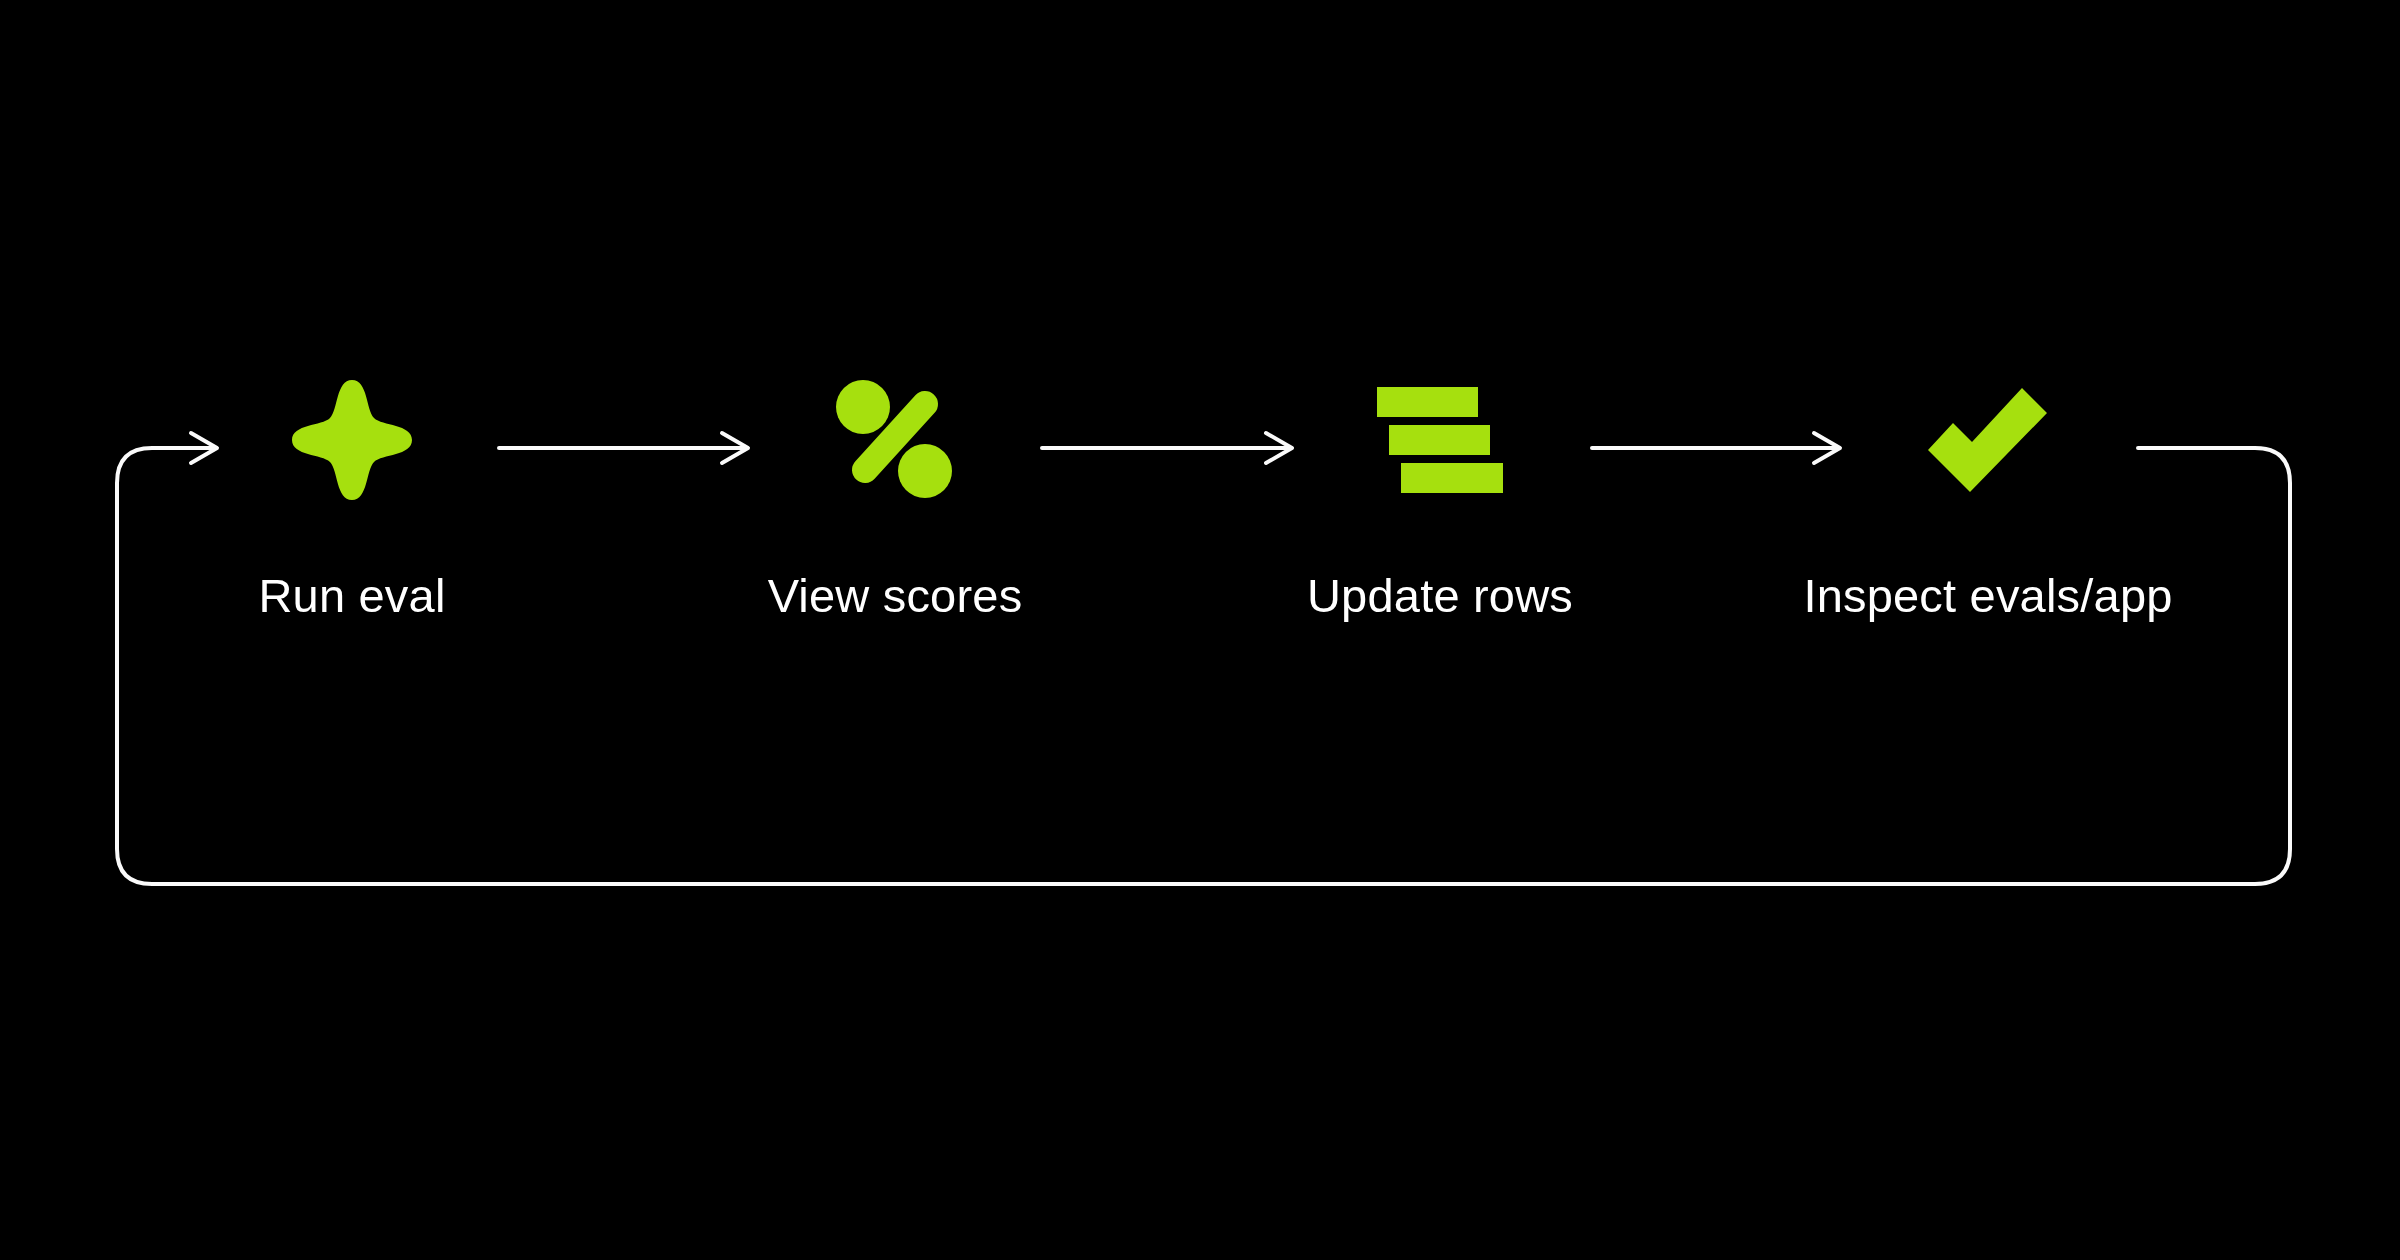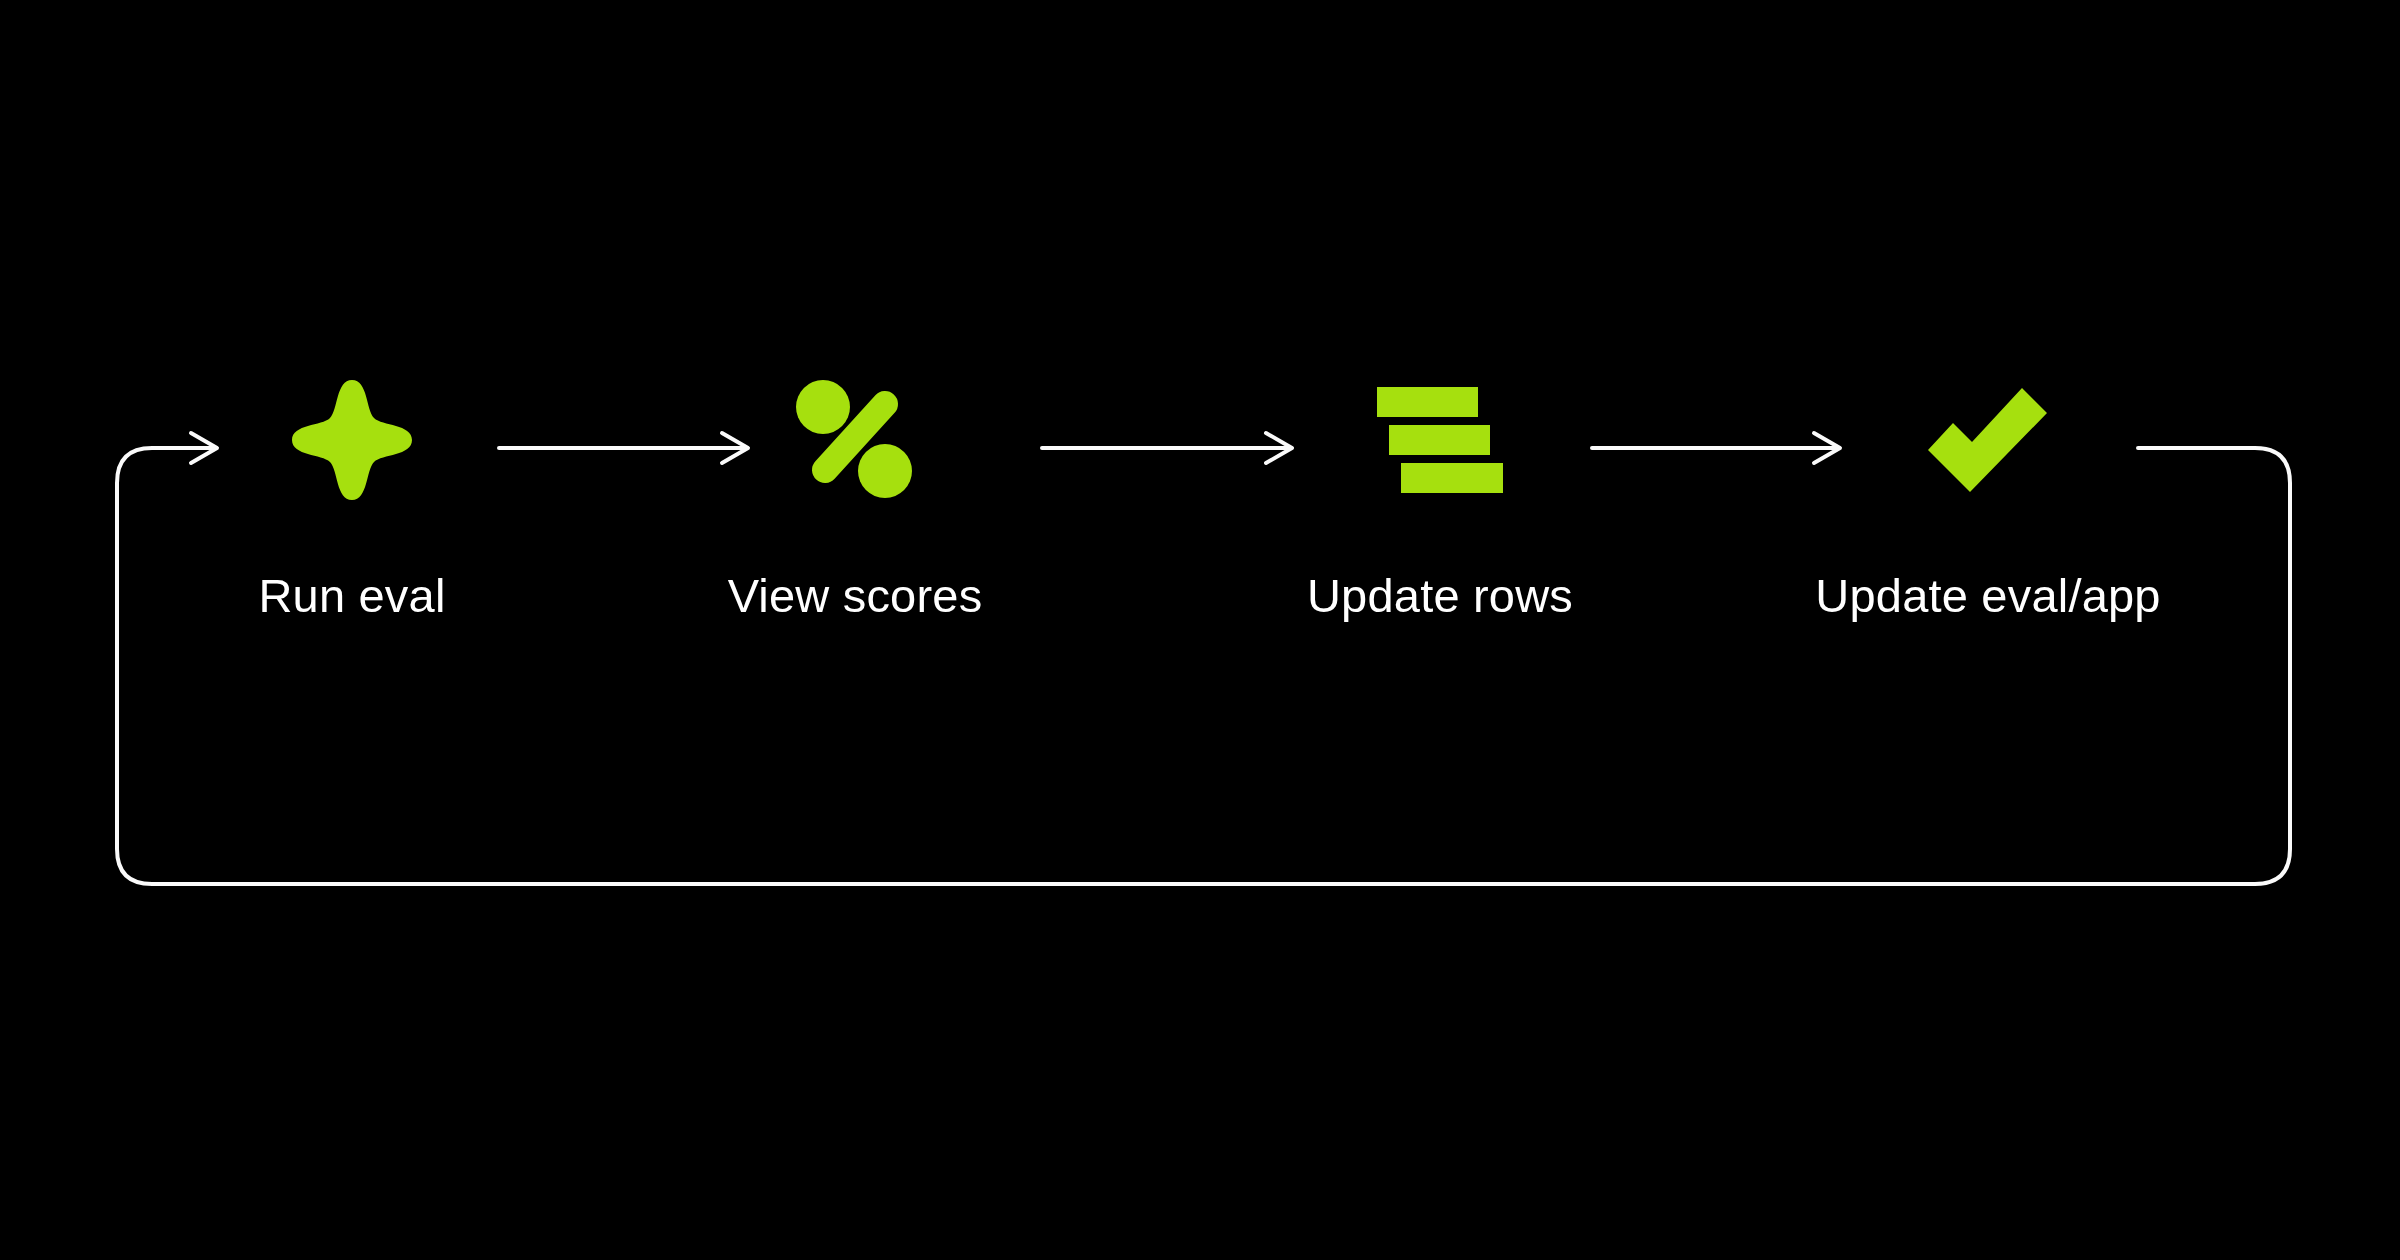--- a/index.html
+++ b/index.html
@@ -55,21 +55,21 @@
   .step .label {
     margin-top: 64px;
     font-size: 47px;
     line-height: 58px;
     font-weight: 400;
     color: var(--text);
     white-space: nowrap;
     letter-spacing: 0.2px;
   }
   .step-1 { left: 352px; }
-  .step-2 { left: 855px; }
+  .step-2 { left: 895px; }
   .step-3 { left: 1440px; }
   .step-4 { left: 1988px; }
 </style>
 </head>
 <body>
 
 <div class="canvas">
 
   <svg class="flow-svg" viewBox="0 0 2400 1260">
 
@@ -124,16 +124,16 @@
       <rect class="accent-fill" x="12" y="48" width="101" height="30"></rect>
       <rect class="accent-fill" x="24" y="86" width="102" height="30"></rect>
     </svg>
     <div class="label">Update rows</div>
   </div>
 
   <div class="step step-4">
     <svg class="icon-box" viewBox="0 0 126 126">
       <polygon class="accent-fill" points="28,46 47,65 97,11 122,36 45,115 3,73"></polygon>
     </svg>
-    <div class="label">Update eval/app</div>
+    <div class="label">Inspect evals/app</div>
   </div>
 
 </div>
 
 </body></html>

